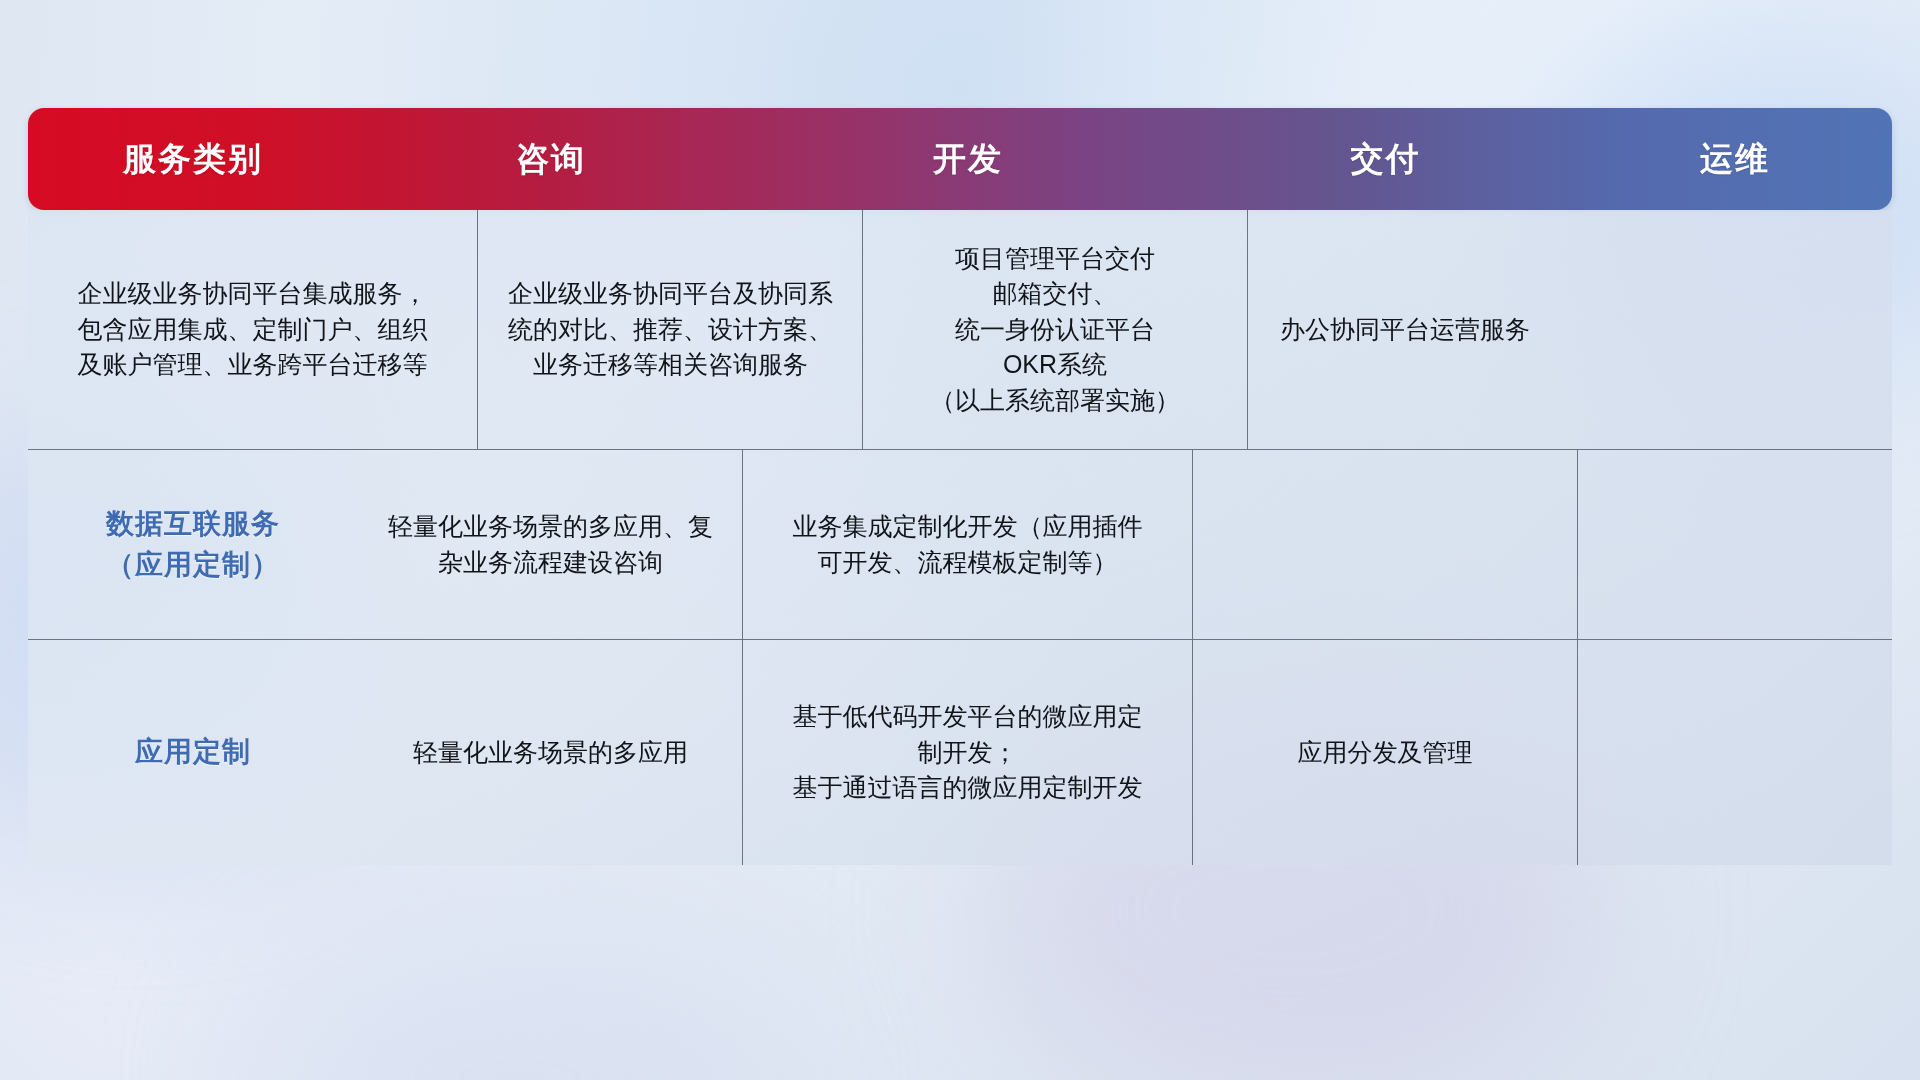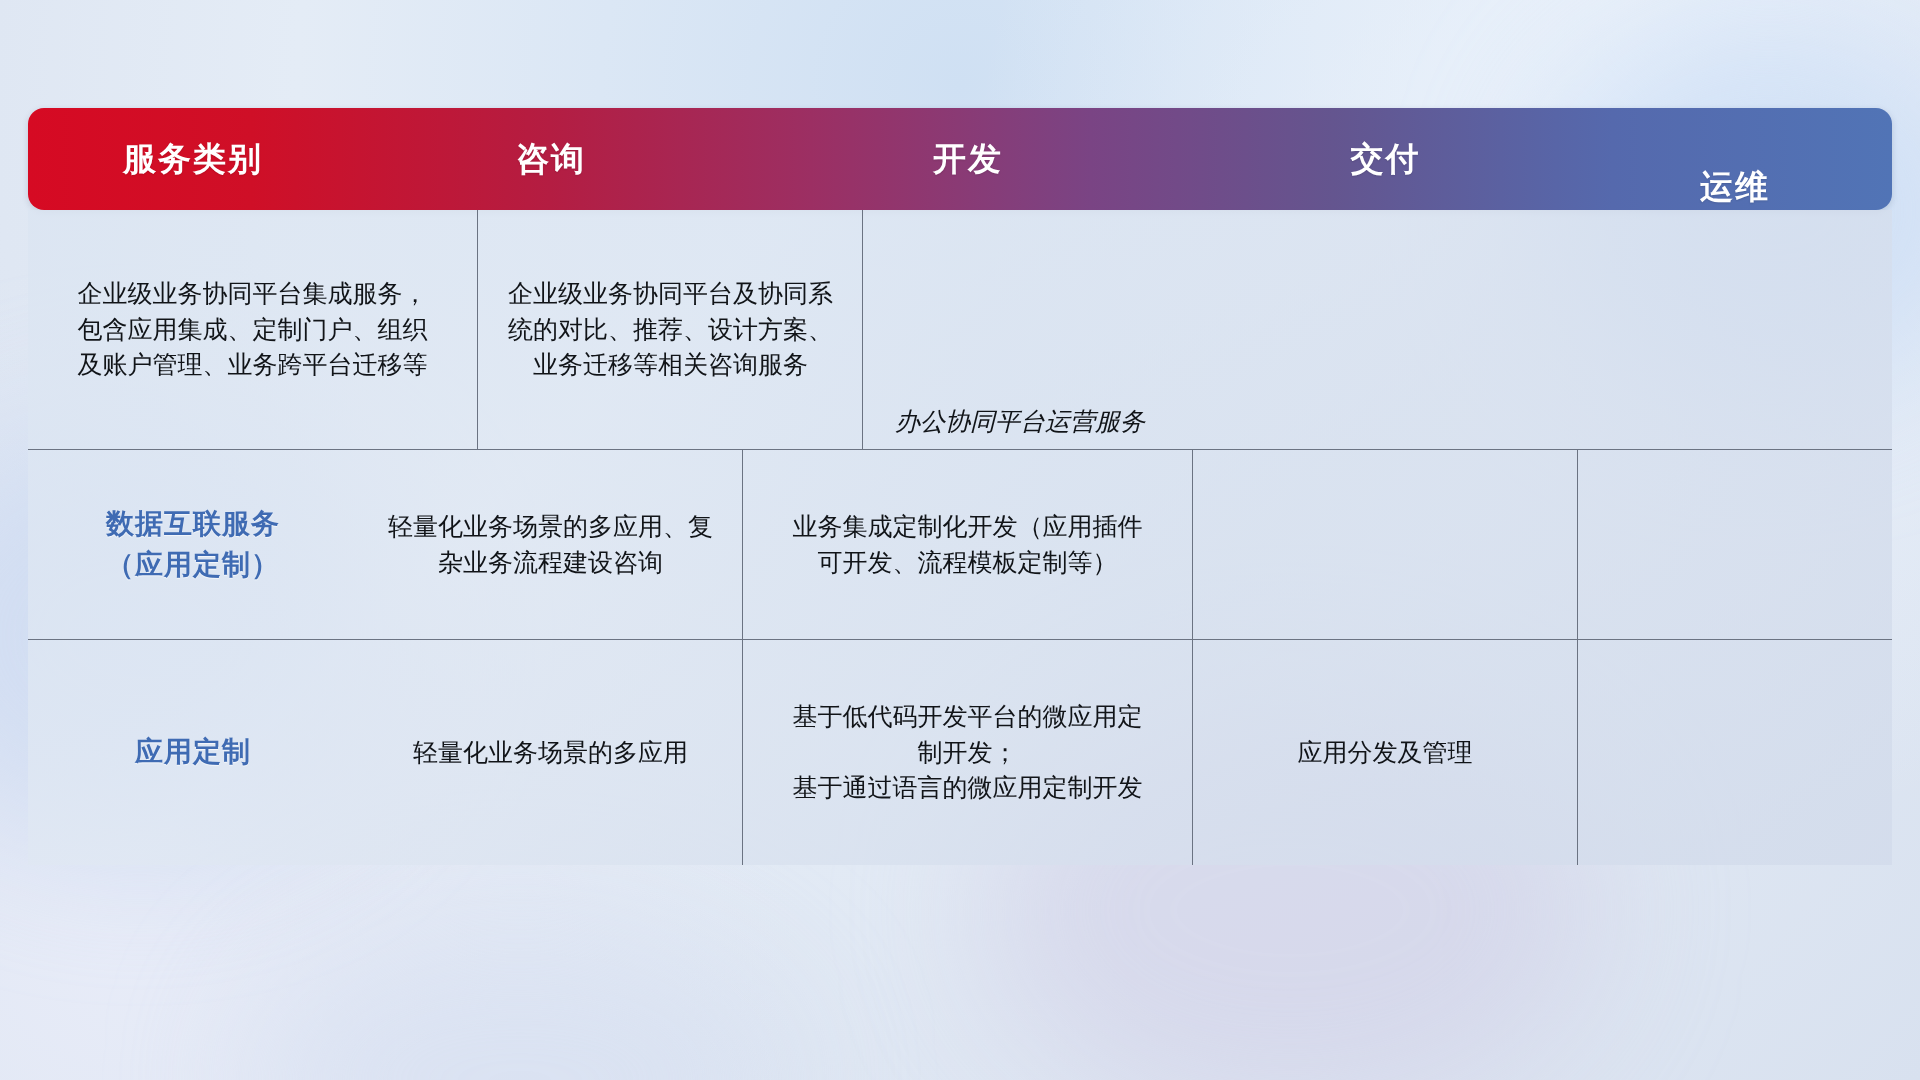--- a/index.html
+++ b/index.html
@@ -93,39 +93,39 @@
     align-items: center;
     justify-content: center;
     text-align: center;
     padding: 10px 14px;
     font-size: 25px;
     line-height: 1.42;
     color: #111418;
     border-right: 1.4px solid #6b7382;
     white-space: pre-line;
   }
-  .body-cell:last-child { border-right: none; font-style: italic; }
+  .body-cell:last-child { border-right: none; }
 
   .cat-cell {
     border-right: 1.4px solid #6b7382;
     color: #3f6bb3;
     font-weight: bold;
     font-size: 28px;
     line-height: 1.45;
     letter-spacing: 1px;
     text-shadow: 0 1px 1px rgba(255,255,255,0.7);
   }
   
   .cat-cell { border-right: none; }
 
   .col-0 { width: 330px; flex: 0 0 330px; }
   .col-1 { width: 385px; flex: 0 0 385px; border-left: 1.4px solid transparent; }
   .col-2 { width: 450px; flex: 0 0 450px; }
   .col-3 { width: 385px; flex: 0 0 385px; }
-  .col-4 { width: 314px; flex: 0 0 314px; align-items: flex-end; }
+  .col-4 { width: 314px; flex: 0 0 314px; }
 
   .row-h1 { height: 240px; }
   .row-h2 { height: 190px; }
   .row-h3 { height: 225px; }
 
   
   .body-cell.col-1 { border-right: 1.4px solid #6b7382; }
 </style>
 </head>
 <body>
@@ -159,20 +159,25 @@
 
     <div class="body-grid">
 
       <div class="body-row row-h1">
         <div class="body-cell col-2">企业级业务协同平台集成服务，
 包含应用集成、定制门户、组织
 及账户管理、业务跨平台迁移等</div>
         <div class="body-cell col-1">企业级业务协同平台及协同系
 统的对比、推荐、设计方案、
 业务迁移等相关咨询服务</div>
+        <div class="body-cell col-3">项目管理平台交付
+邮箱交付、
+统一身份认证平台
+OKR系统
+（以上系统部署实施）</div>
         <div class="body-cell col-4">办公协同平台运营服务</div>
       </div>
 
       <div class="body-row row-h2">
         <div class="body-cell cat-cell col-0">数据互联服务
 （应用定制）</div>
         <div class="body-cell col-1">轻量化业务场景的多应用、复
 杂业务流程建设咨询</div>
         <div class="body-cell col-2">业务集成定制化开发（应用插件
 可开发、流程模板定制等）</div>

